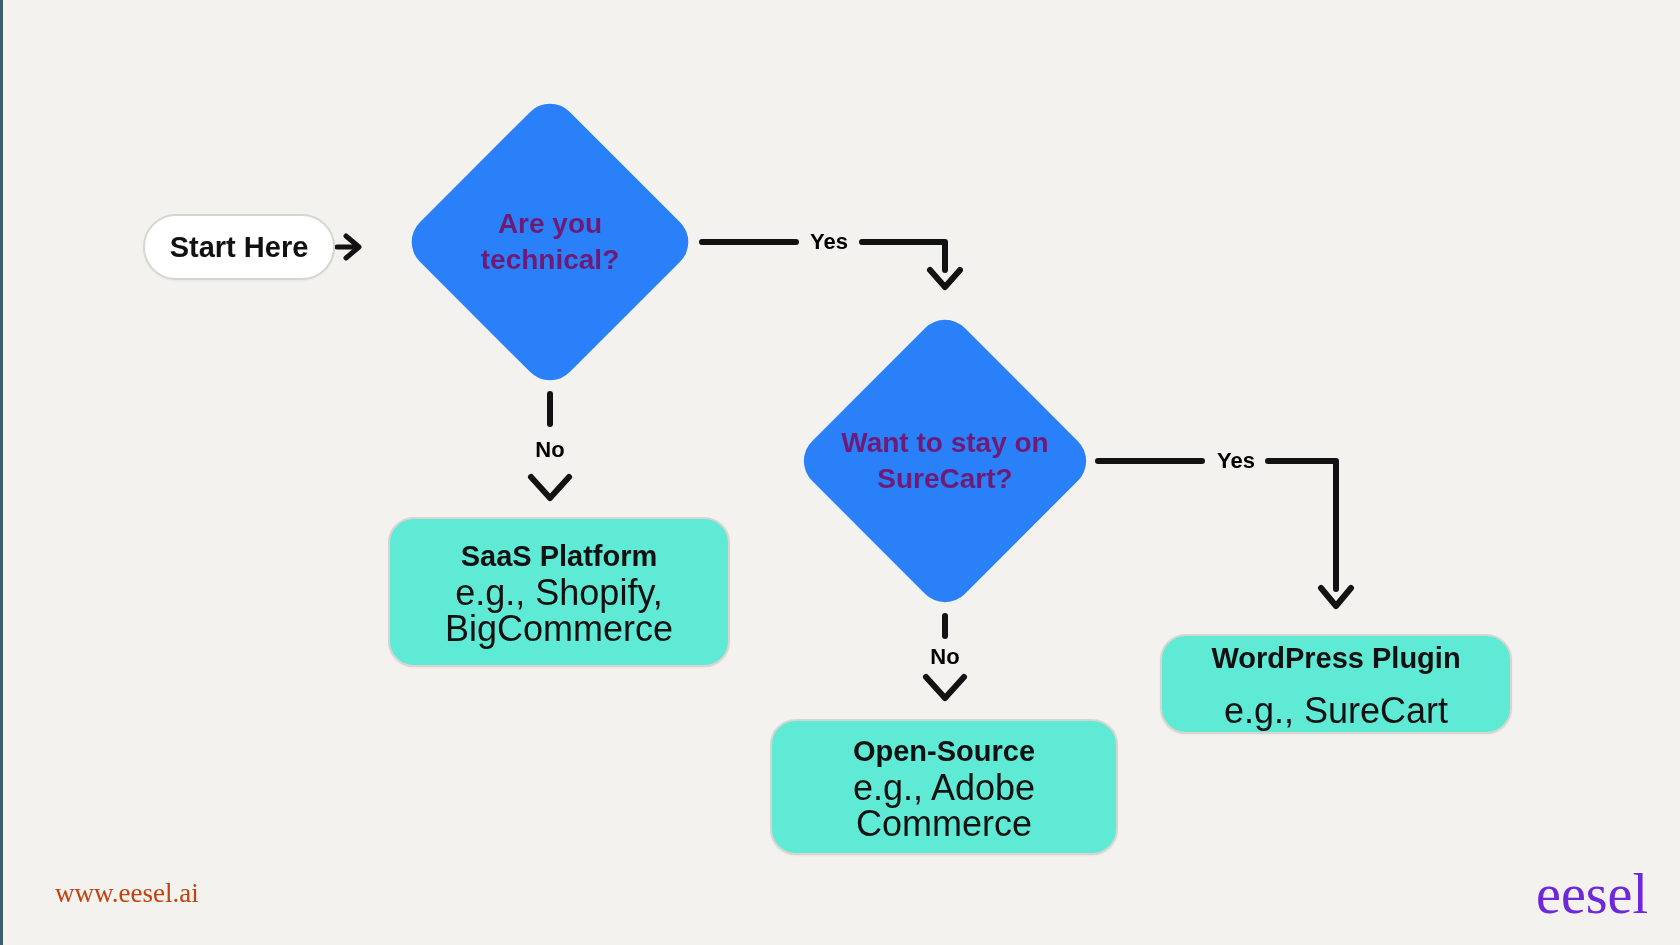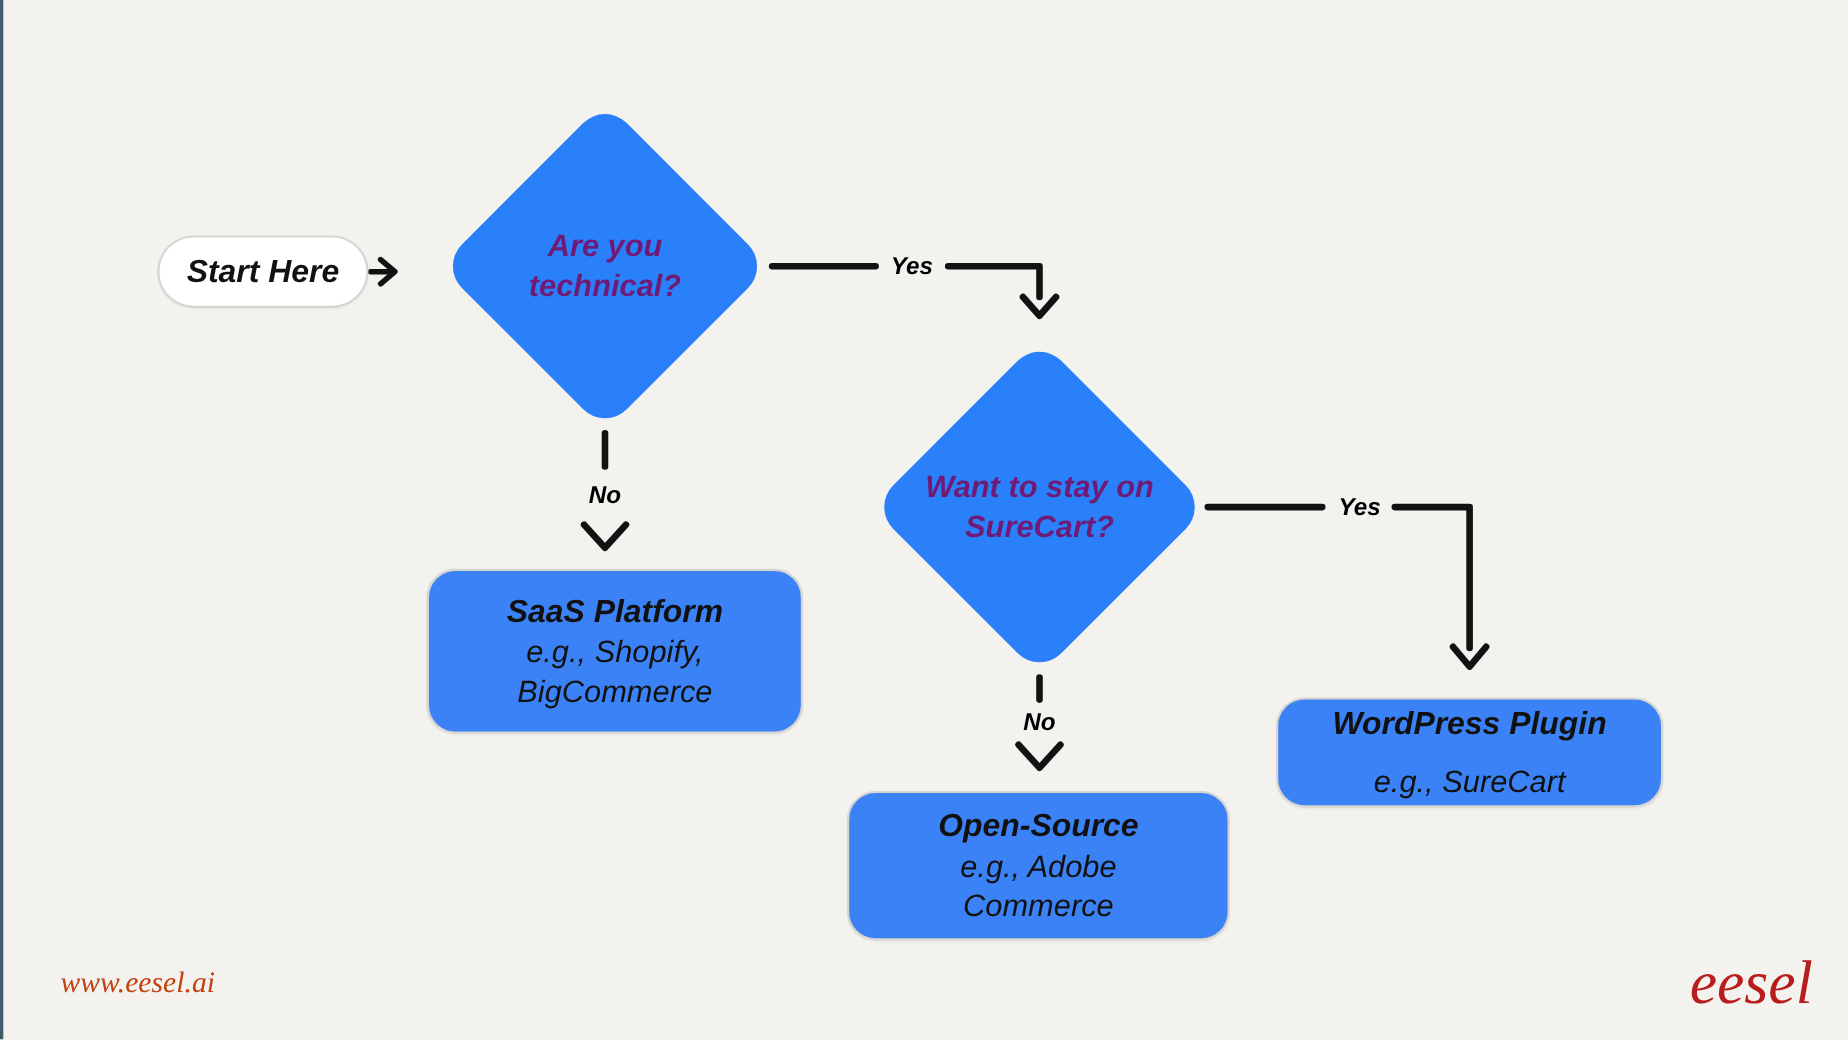--- a/index.html
+++ b/index.html
@@ -4,21 +4,20 @@
 <style>
   html, body { margin: 0; padding: 0; }
   .stage {
     position: relative;
     width: 1680px;
     height: 945px;
     background: #f3f2ef;
     overflow: hidden;
     font-family: "Liberation Sans", sans-serif;
     color: #111111;
-    font-style: italic;
   }
   .edge-bar {
     position: absolute;
     left: 0; top: 0;
     width: 3px; height: 100%;
     background: #3f5c69;
   }
   svg.connectors {
     position: absolute;
     left: 0; top: 0;
@@ -66,47 +65,47 @@
     font-weight: bold; font-size: 22px;
     color: #000000;
   }
   #lbl-yes1 { left: 829px;  top: 242px; }
   #lbl-no1  { left: 550px;  top: 450px; }
   #lbl-yes2 { left: 1236px; top: 461px; }
   #lbl-no2  { left: 945px;  top: 657px; }
   
   .outcome {
     position: absolute;
-    background: #3b82f6;
+    background: #5eead4;
     border: 2px solid #d7d5d1;
     border-radius: 26px;
     box-sizing: border-box;
     display: flex; flex-direction: column;
     align-items: center; justify-content: center;
     text-align: center;
     box-shadow: 0 1px 2px rgba(0,0,0,0.05);
   }
   .outcome .title { font-weight: bold; font-size: 29px; line-height: 38px; }
-  .outcome .sub   { font-size: 28px; line-height: 36px; font-weight: normal; }
+  .outcome .sub   { font-size: 36px; line-height: 36px; font-weight: normal; }
   .outcome .sub span { display: block; }
   #saas-box { left: 388px;  top: 517px; width: 342px; height: 150px; }
   #wp-box   { left: 1160px; top: 634px; width: 352px; height: 100px; gap: 16px; }
   #os-box   { left: 770px;  top: 719px; width: 348px; height: 136px; }
   
   .footer-url {
     position: absolute;
     left: 55px; top: 878px;
     font-family: "Liberation Serif", serif;
     font-size: 27px; color: #c2410c;
   }
   .footer-logo {
     position: absolute;
     right: 32px; top: 862px;
     font-family: "Liberation Serif", serif;
-    font-size: 56px; color: #b91c1c;
+    font-size: 56px; color: #6d28d9;
   }
 </style>
 </head>
 <body>
 
 <div class="stage">
 
   <div class="edge-bar"></div>
 
   <svg class="connectors" viewBox="0 0 1680 945" fill="none" stroke="#121212" stroke-linecap="round" stroke-linejoin="round">

